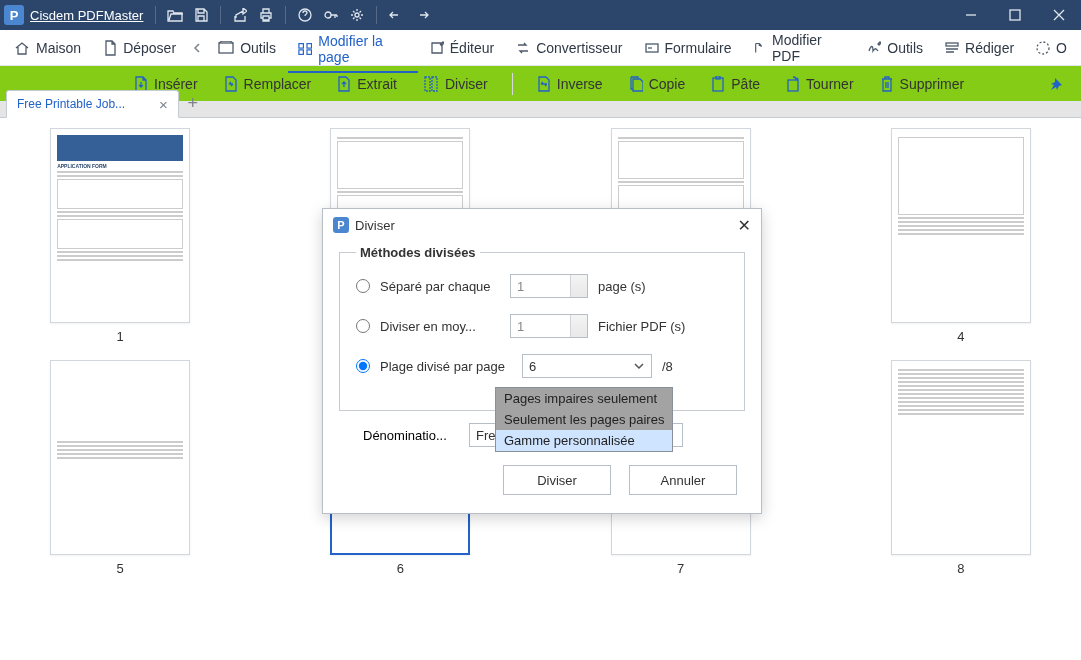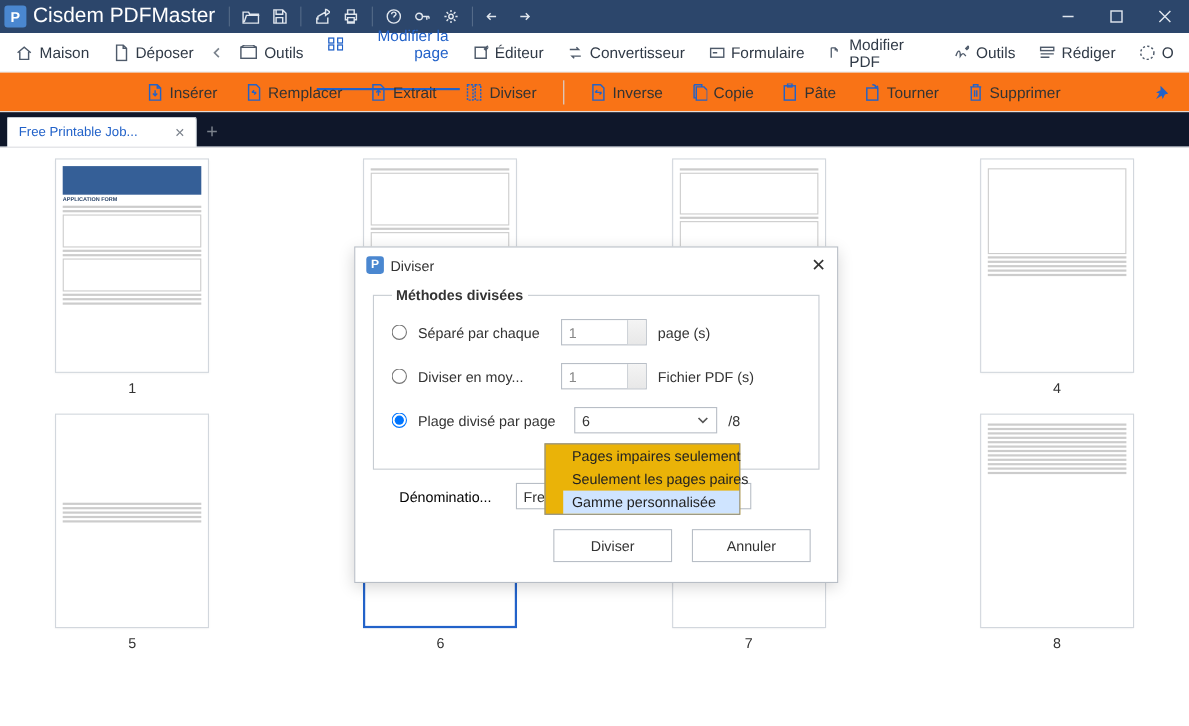--- a/index.html
+++ b/index.html
@@ -1,44 +1,44 @@
 <!DOCTYPE html>
 <html><head>
 <meta charset="utf-8">
 <style>
   * { box-sizing: border-box; margin: 0; padding: 0; font-family: "Segoe UI", Arial, sans-serif; }
   body { width: 1081px; height: 660px; overflow: hidden; background: #fff; font-size: 13px; }
 
   
   .titlebar { height: 30px; background: #2c466b; display: flex; align-items: center; color: #fff; padding: 0 0 0 4px; }
   .titlebar .app-icon { width: 20px; height: 20px; background: #4a87d0; border-radius: 3px; display: flex; align-items: center; justify-content: center; font-weight: bold; font-size: 13px; color: #fff; margin-right: 6px; }
-  .titlebar .title { font-size: 19px; margin-right: 6px; }
+  .titlebar .title { font-size: 13px; margin-right: 6px; text-decoration: underline; }
   .titlebar .sep { width: 1px; height: 18px; background: #546a88; margin: 0 6px; }
   .titlebar .tb-icon { width: 26px; height: 30px; display: flex; align-items: center; justify-content: center; cursor: pointer; }
   .titlebar .spacer { flex: 1; }
   .titlebar .win-btn { width: 44px; height: 30px; display: flex; align-items: center; justify-content: center; cursor: pointer; }
   .titlebar svg { stroke: #e0e6ee; fill: none; stroke-width: 1.3; }
 
   
   .menubar { height: 36px; border-bottom: 1px solid #e3e6ea; display: flex; align-items: center; padding: 0 4px; gap: 2px; }
   .menubar .mi { display: flex; align-items: center; gap: 6px; padding: 4px 10px; color: #303a47; cursor: pointer; font-size: 14px; }
-  .menubar .mi.active { color: #2262c9; border-bottom: 2px solid #2262c9; padding-bottom: 24px; margin-bottom: -6px; font-weight: 500; text-align: right; }
+  .menubar .mi.active { color: #2262c9; border-bottom: 2px solid #2262c9; padding-bottom: 6px; margin-bottom: -6px; font-weight: 500; }
   .menubar svg { stroke: #4e5a6a; fill: none; stroke-width: 1.3; }
   .menubar .mi.active svg { stroke: #2262c9; }
   .menubar .arrow-btn { width: 20px; display: flex; justify-content: center; align-items: center; }
 
   
-  .toolbar { height: 36px; background: #f97316; display: flex; align-items: center; padding: 0 10px; gap: 10px; border-bottom: 1px solid #e3e6ea; }
+  .toolbar { height: 36px; background: #84cc16; display: flex; align-items: center; padding: 0 10px; gap: 10px; border-bottom: 1px solid #e3e6ea; }
   .toolbar .tb { display: flex; align-items: center; gap: 6px; padding: 3px 8px; cursor: pointer; font-size: 14px; color: #333; }
   .toolbar .vsep { width: 1px; height: 22px; background: #d6dadf; margin: 0 6px; }
   .toolbar .spacer { flex: 1; }
   .toolbar svg { stroke: #2262c9; fill: none; stroke-width: 1.3; }
 
   
-  .tabstrip { height: 32px; background: #0f172a; display: flex; align-items: flex-end; padding: 0 0 0 6px; border-bottom: 1px solid #c5cbd3; }
+  .tabstrip { height: 16px; background: #e5e5e5; display: flex; align-items: flex-end; padding: 0 0 0 6px; border-bottom: 1px solid #c5cbd3; }
   .tabstrip .tab { background: #fff; border: 1px solid #c5cbd3; border-bottom: 1px solid #fff; height: 28px; display: flex; align-items: center; padding: 0 10px; gap: 34px; color: #2262c9; font-size: 12px; border-top-left-radius: 3px; border-top-right-radius: 3px; margin-bottom: -1px; }
   .tabstrip .tab .close { color: #7b828c; cursor: pointer; font-size: 15px; line-height: 1; }
   .tabstrip .add-tab { width: 28px; height: 28px; display: flex; align-items: center; justify-content: center; color: #7b828c; cursor: pointer; font-size: 18px; }
 
   
   .content { position: relative; width: 1081px; height: calc(660px - 30px - 36px - 36px - 32px); overflow: hidden; background: #fff; padding: 10px 40px; }
   .grid { display: grid; grid-template-columns: repeat(4, 1fr); column-gap: 120px; row-gap: 16px; }
   .thumb-item { display: flex; flex-direction: column; align-items: center; gap: 6px; }
   .thumb { width: 140px; height: 195px; border: 1px solid #d2d7dd; background: #fff; box-shadow: 0 1px 2px rgba(0,0,0,0.06); padding: 6px; font-size: 4px; color: #888; overflow: hidden; }
   .thumb.sel { border: 2px solid #2262c9; }
@@ -64,21 +64,21 @@
   .dialog .spin::after { content:""; position:absolute; right:0; top:0; width:16px; height:100%; border-left:1px solid #cfd3d8; background:linear-gradient(#f4f4f4,#e8e8e8); }
   .dialog .combo { width: 130px; display: flex; align-items: center; justify-content: space-between; cursor: pointer; position: relative; }
   .dialog .combo svg { stroke:#555; stroke-width:1.5; fill:none; }
   .dialog .txt { width: 214px; display:flex; align-items:center; color:#333; }
   .dialog .name-row { display:flex; align-items:center; gap:10px; margin: 4px 16px 14px 40px; font-size:13px; }
   .dialog .name-row .nlabel { width: 96px; }
   .dialog .btns { display:flex; justify-content:flex-end; gap:18px; padding: 4px 24px 18px; }
   .dialog .btn { width: 108px; height: 30px; border: 1px solid #b8bec6; background: #fff; display:flex; align-items:center; justify-content:center; cursor:pointer; font-size:13px; color:#333; }
 
   
-  .dropdown { position:absolute; left: 172px; top: 178px; width: 178px; background:#eab308; border:1px solid #8a9099; z-index: 10; padding-left: 16px; }
+  .dropdown { position:absolute; left: 172px; top: 178px; width: 178px; background:#a3a3a3; border:1px solid #8a9099; z-index: 10; }
   .dropdown .opt { padding: 3px 8px; font-size:13px; color:#222; cursor:pointer; white-space:nowrap; }
   .dropdown .opt.hl { background:#cfe4ff; }
 </style>
 </head>
 <body>
 
 <div class="titlebar">
   <div class="app-icon">P</div>
   <div class="title">Cisdem PDFMaster</div>
   <div class="sep"></div>

